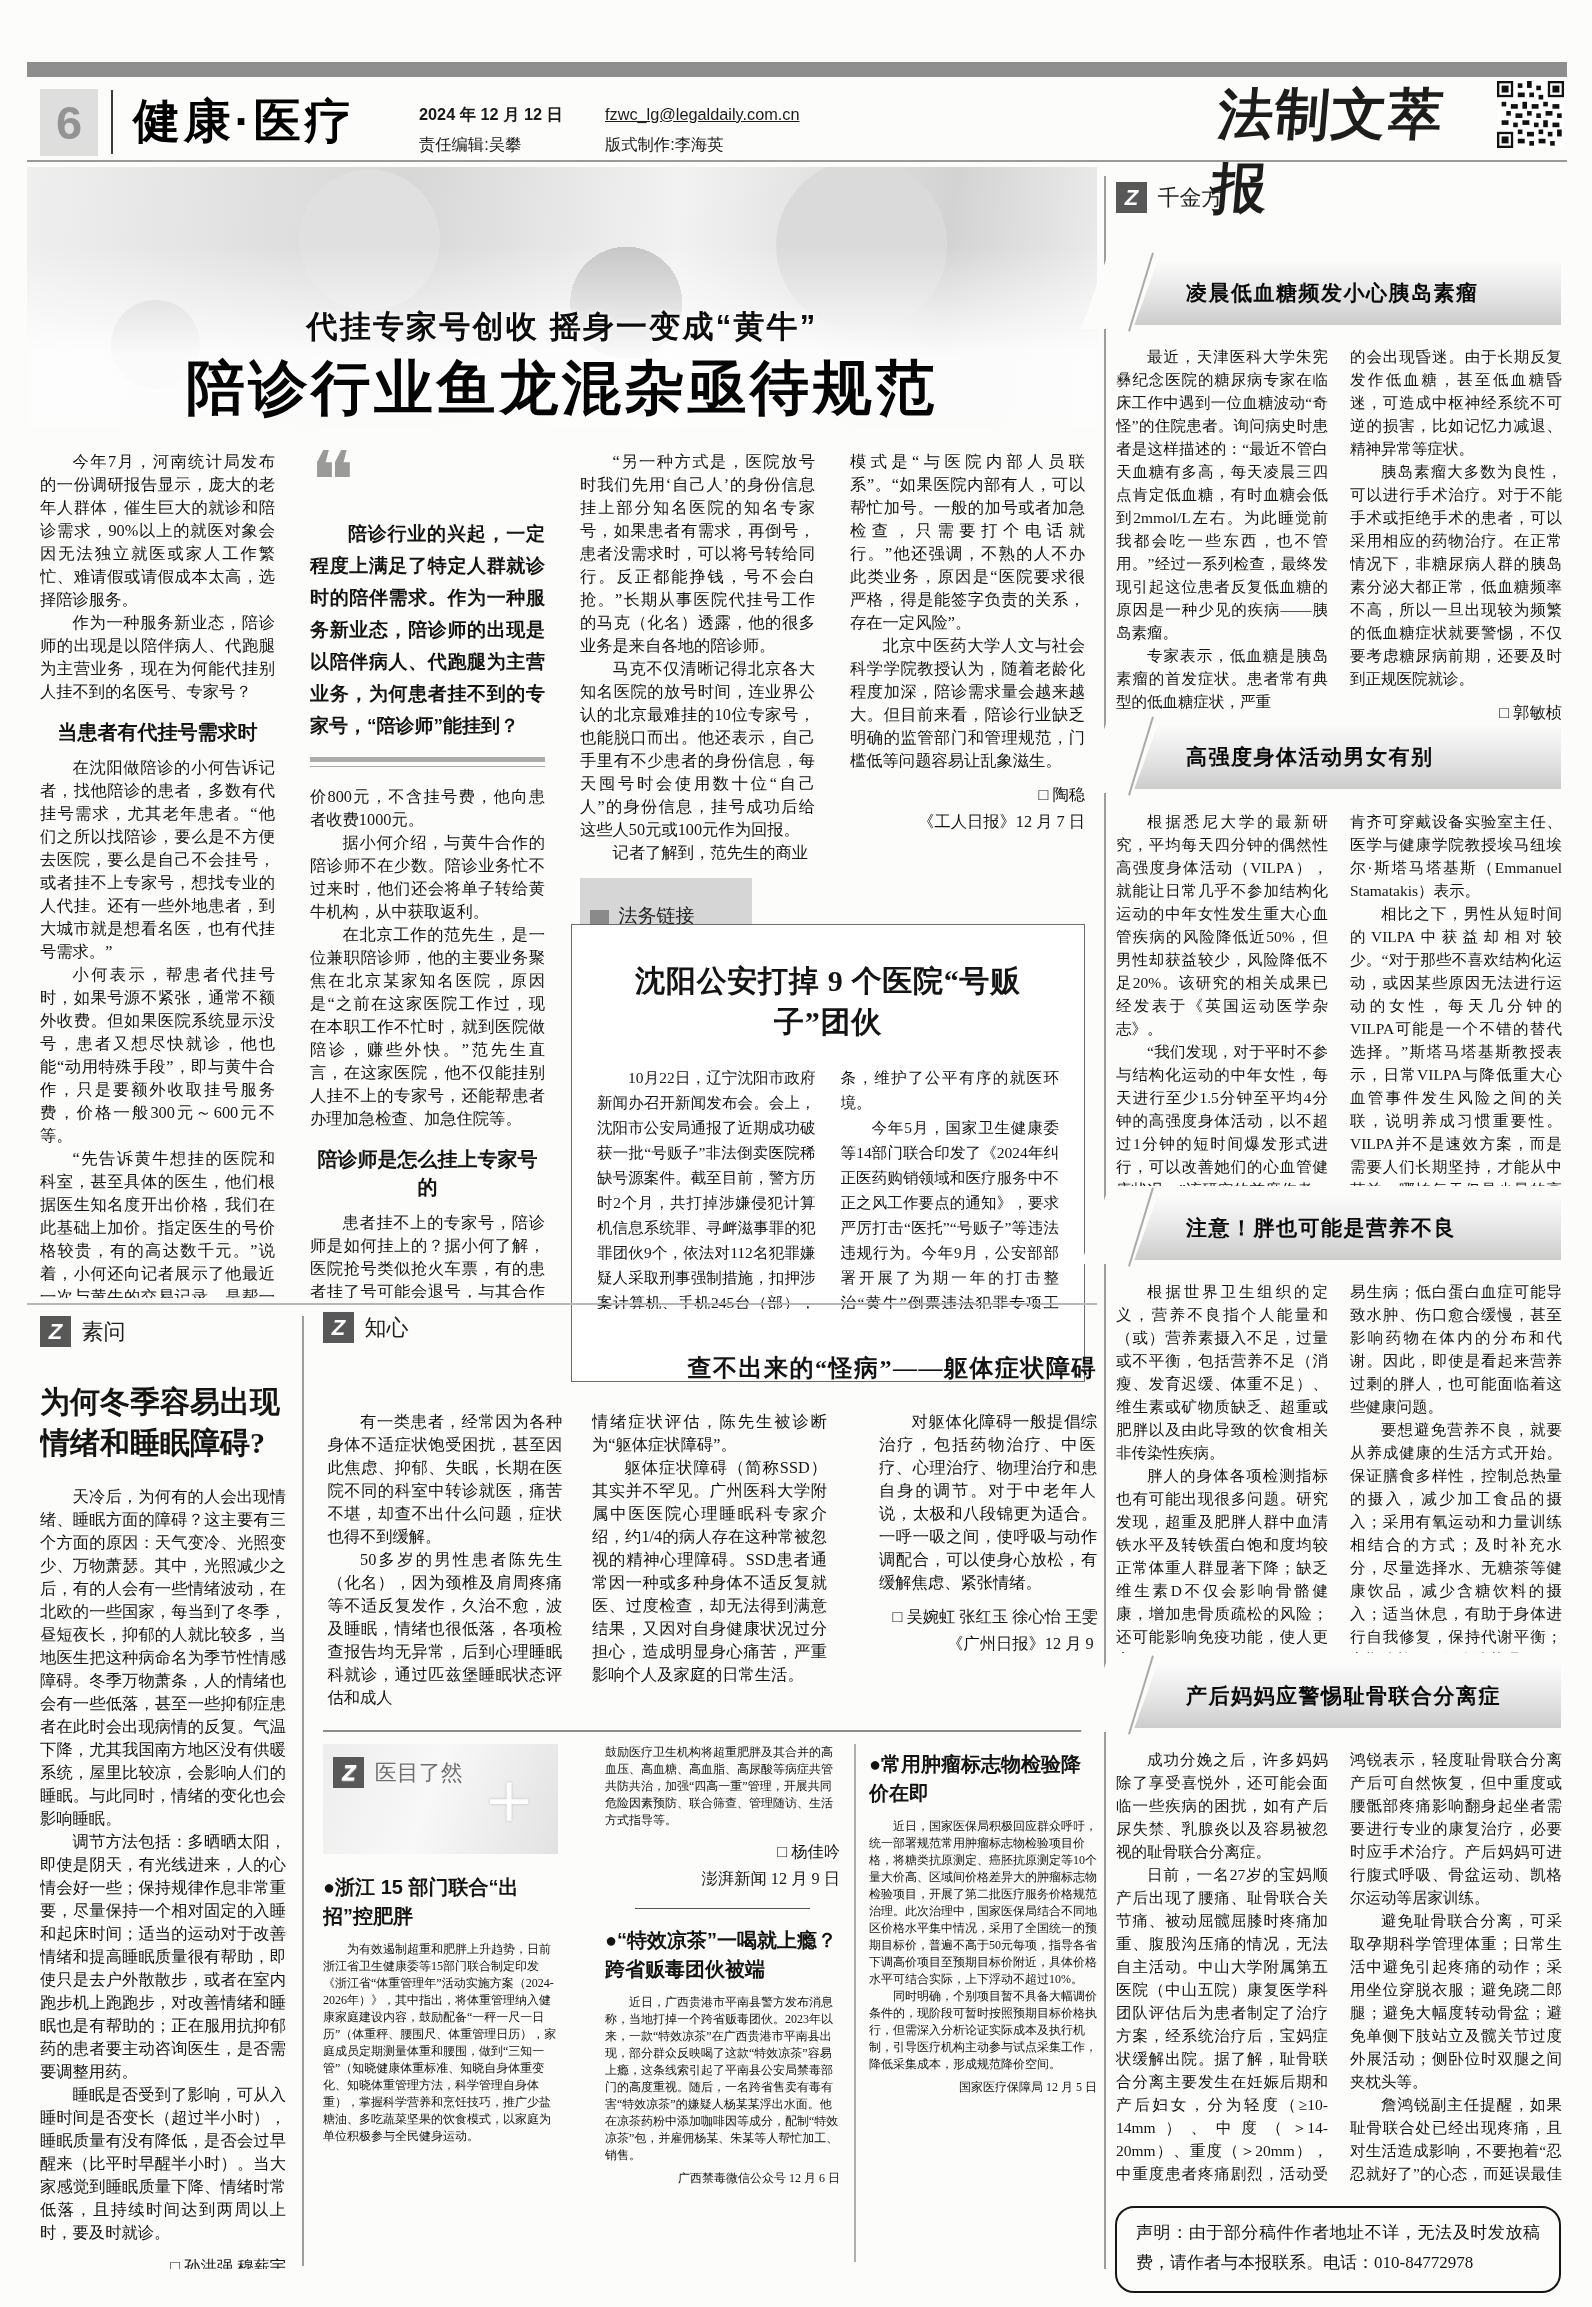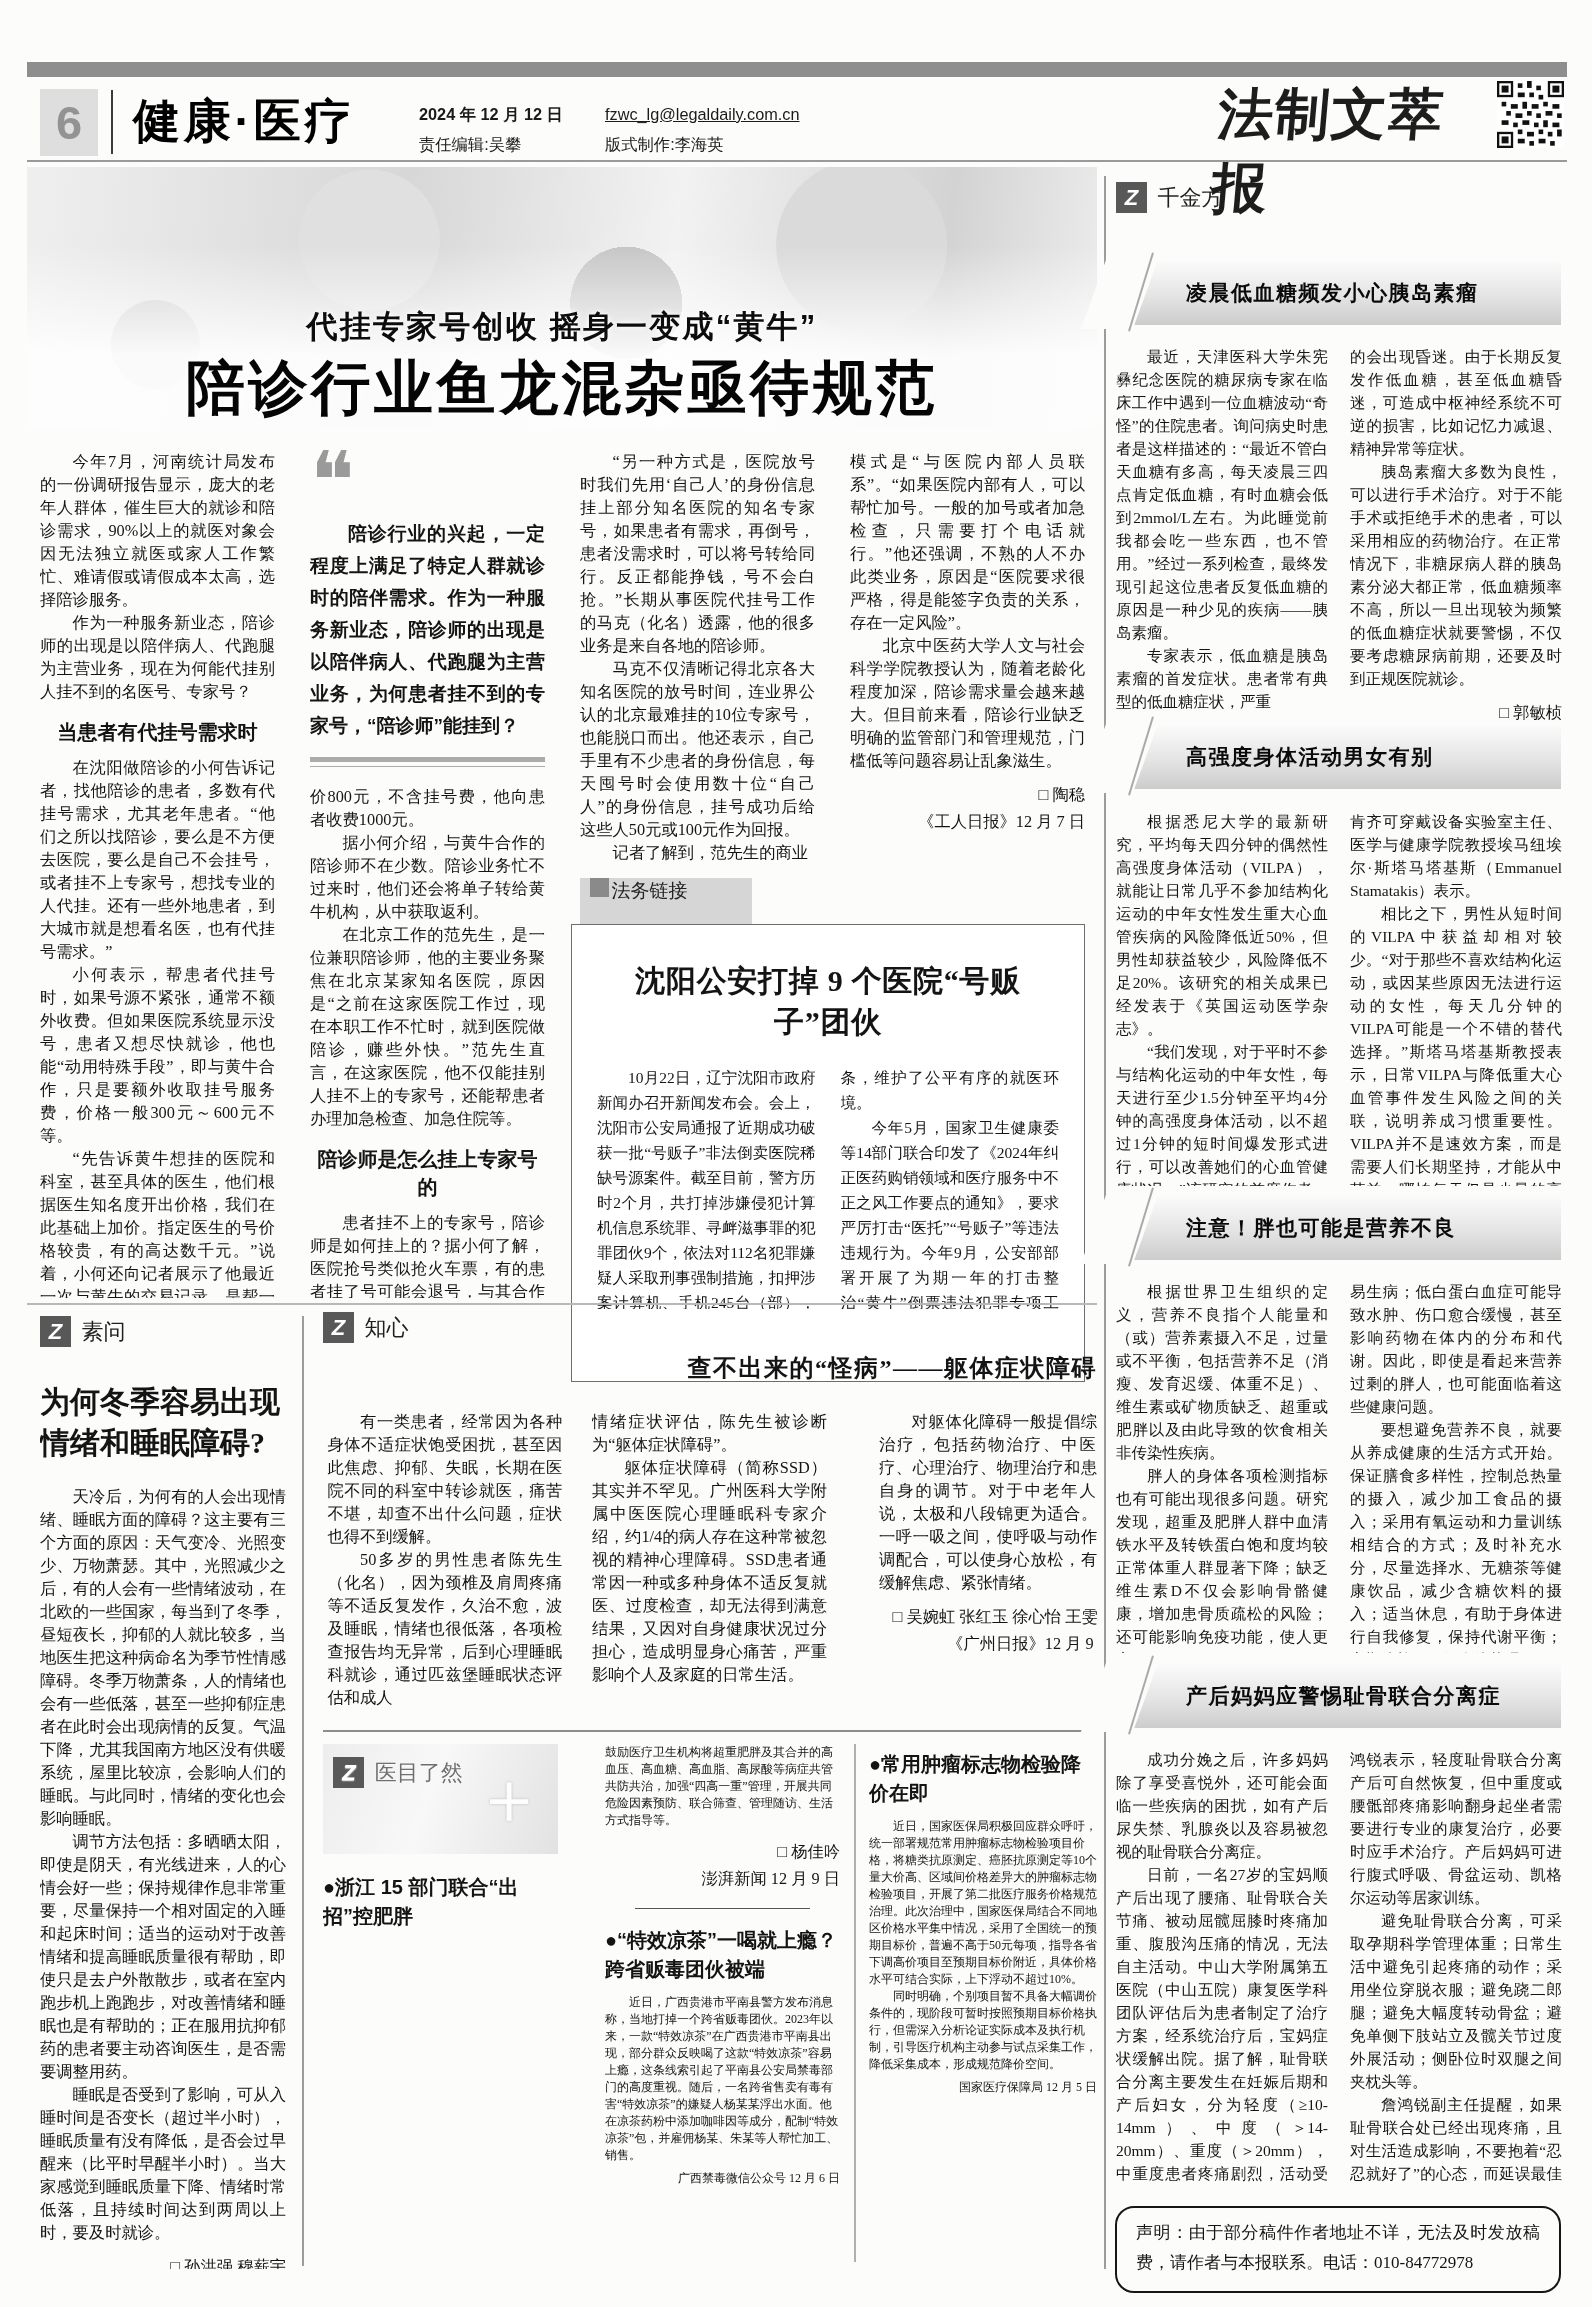--- a/index.html
+++ b/index.html
@@ -52,21 +52,21 @@
   h3.sub   { font:700 20px/28px "Liberation Sans","DejaVu Sans",sans-serif; text-align:center;
              margin:15px 0 10.4px; text-indent:0; }
   .byline  { text-align:right; margin-top:9px; font-size:16.3px; line-height:27px; }
 
   .qmark { font-size:83px; line-height:64px; height:68px; color:#9a9a9a; font-family:"DejaVu Sans",sans-serif; }
   .qtext { font:700 19px/32px "Liberation Sans","DejaVu Sans",sans-serif; text-indent:2em; text-align:justify; }
   .qrule { margin:15px 0 18px; border-top:5.2px solid #ababab; border-bottom:1.5px solid #ababab; height:9.6px; }
 
   
   .law-tag { position:absolute; left:580px; top:878px; width:172px; height:51px; background:#d6d6d6;
-             display:flex; align-items:flex-start; gap:2px; padding-left:10.4px;
+             display:flex; align-items:flex-end; gap:9px; padding-left:10.4px;
              font:19px "Liberation Sans","DejaVu Sans",sans-serif; color:#222; }
   .law-sq  { width:19px; height:19px; background:#8a8a8a; }
   .law-box { position:absolute; left:571px; top:924px; width:514px; height:458px; border:1.5px solid #6d6d6d;
              background:#fff; padding:26px 25px; }
   .law-title { text-align:center; font-weight:700; font-size:30px; margin:10.4px 0 22px; letter-spacing:0.7px; }
   .law-cols  { display:flex; gap:25px; }
   .law-col   { width:50%; font-size:15.5px; line-height:25px; text-align:justify; height:244px; overflow:hidden; }
 
   .main-bottom-rule { position:absolute; left:27px; top:1303px; width:1070px; height:2.2px; background:#b8b8b8; }
 
@@ -308,20 +308,23 @@
 
   <section class="yimu1">
     <div class="yimu-banner">
       <div class="tag">
         <span class="zicon">Z</span>
         <span>医目了然</span>
       </div>
       <span class="cross">＋</span>
     </div>
     <div class="news-title">●浙江 15 部门联合“出招”控肥胖</div>
+    <div>
+        <p>为有效遏制超重和肥胖上升趋势，日前浙江省卫生健康委等15部门联合制定印发《浙江省“体重管理年”活动实施方案（2024-2026年）》，其中指出，将体重管理纳入健康家庭建设内容，鼓励配备“一秤一尺一日历”（体重秤、腰围尺、体重管理日历），家庭成员定期测量体重和腰围，做到“三知一管”（知晓健康体重标准、知晓自身体重变化、知晓体重管理方法，科学管理自身体重），掌握科学营养和烹饪技巧，推广少盐糖油、多吃蔬菜坚果的饮食模式，以家庭为单位积极参与全民健身运动。</p>
+      </div>
   </section>
 
   <section class="yimu2">
     <div>
         <p class="cont">鼓励医疗卫生机构将超重肥胖及其合并的高血压、高血糖、高血脂、高尿酸等病症共管共防共治，加强“四高一重”管理，开展共同危险因素预防、联合筛查、管理随访、生活方式指导等。</p>
       </div>
     <div class="byline">
       <div>□ 杨佳吟</div>
       <div>澎湃新闻 12 月 9 日</div>
     </div>

